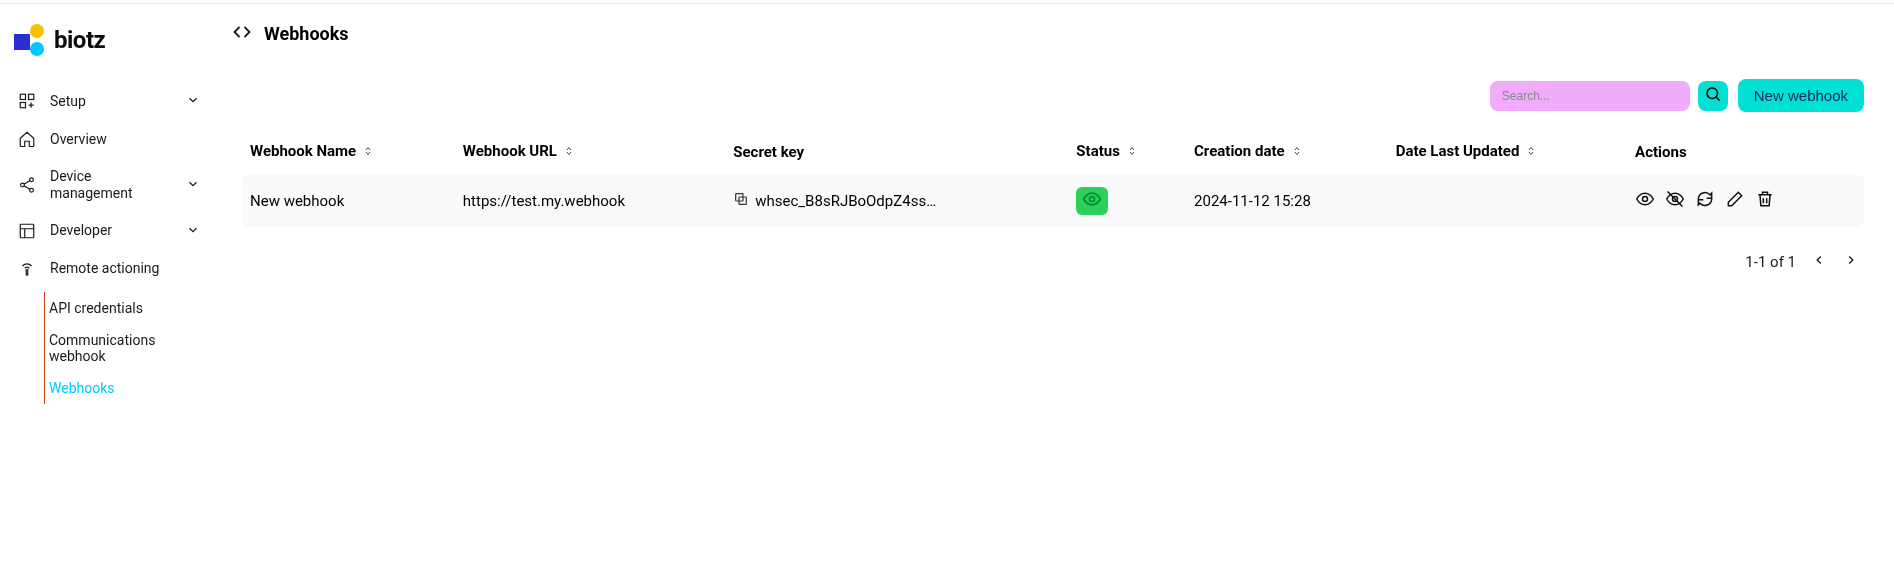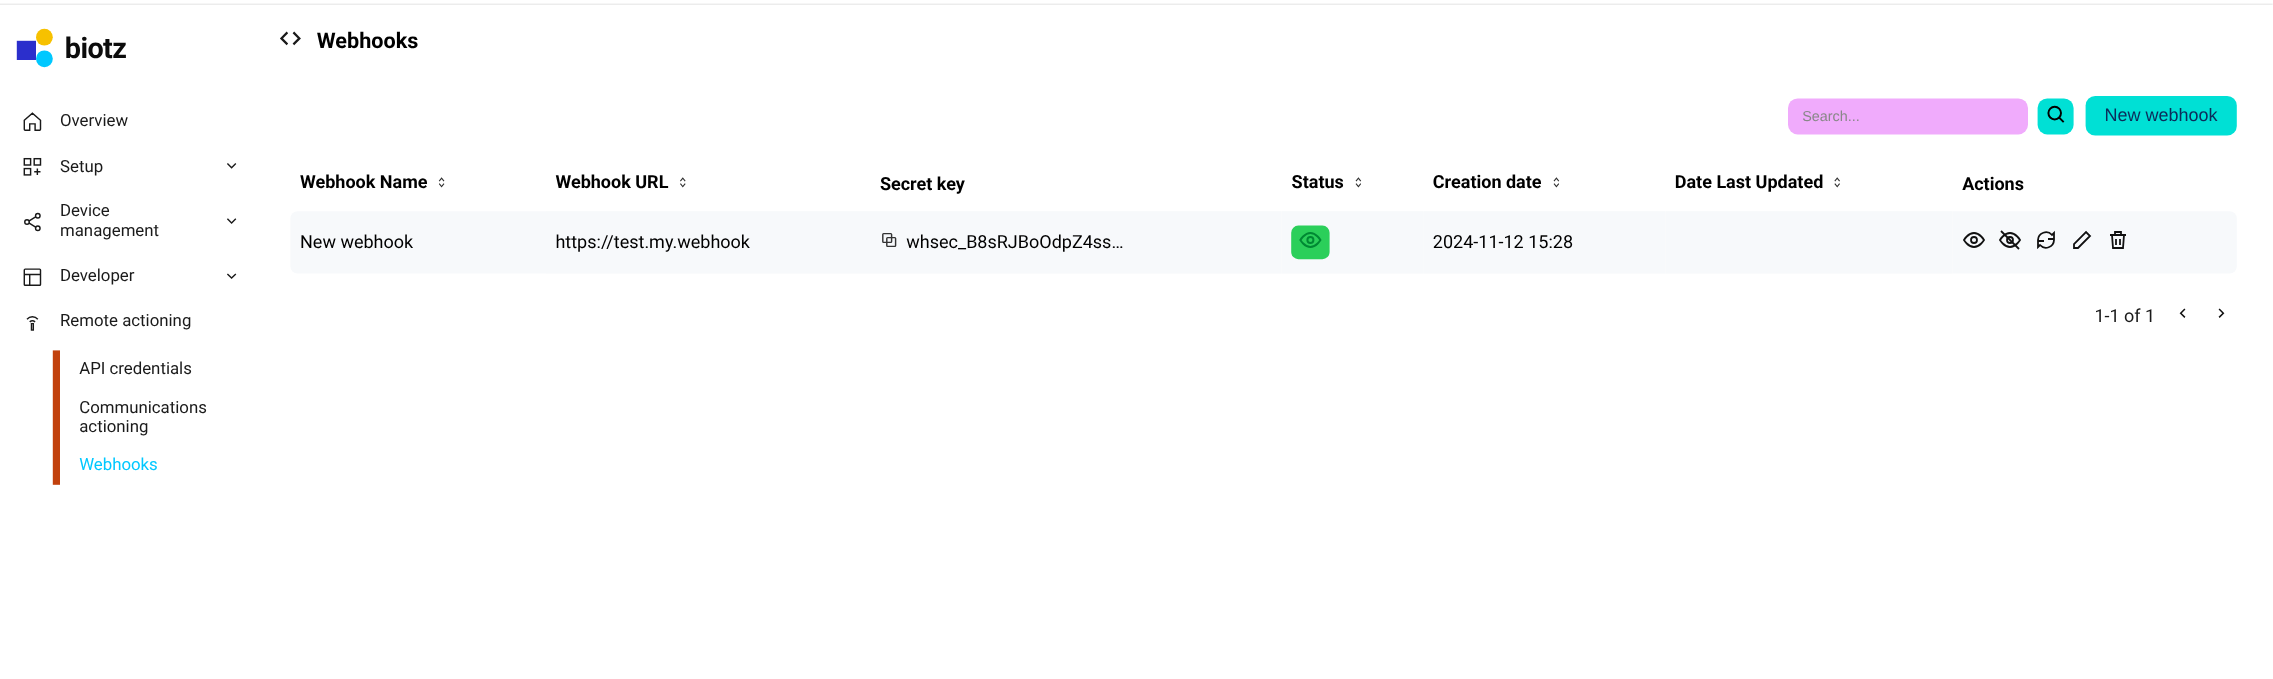--- a/index.html
+++ b/index.html
@@ -17,21 +17,21 @@
 .nav { list-style: none; }
 .nav-item { display: flex; align-items: center; gap: 14px; padding: 10px 6px; cursor: pointer; color: #1a1a1a; position: relative; }
 .nav-item.bold { font-weight: 700; }
 .nav-icon { width: 18px; height: 18px; flex-shrink: 0; display: flex; align-items: center; justify-content: center; }
 .nav-icon svg { width: 18px; height: 18px; stroke: #1a1a1a; fill: none; stroke-width: 1.6; }
 .nav-item.active .nav-icon svg { stroke: #00c8ff; }
 .nav-item.active { color: #00c8ff; }
 .nav-label { flex: 1; line-height: 1.2; }
 .nav-chevron { width: 16px; height: 16px; }
 .nav-chevron svg { width: 14px; height: 14px; stroke: #1a1a1a; fill: none; stroke-width: 2; }
-.subnav { list-style: none; margin-left: 32px; border-left: 6px solid #c2410c; padding-left: 16px; margin-top: 4px; }
+.subnav { list-style: none; margin-left: 32px; border-left: 1px solid #c2410c; padding-left: 4px; margin-top: 4px; }
 .subnav-item { padding: 8px 0; cursor: pointer; color: #1a1a1a; }
 .subnav-item.active { color: #00c8ff; }
 .main { flex: 1; padding: 18px 16px 0 10px; min-width: 0; }
 .page-header { display: flex; align-items: center; gap: 12px; margin-bottom: 22px; padding-left: 4px; }
 .page-header svg { width: 20px; height: 20px; stroke: #1a1a1a; fill: none; stroke-width: 2.2; }
 .page-title { font-size: 18px; font-weight: 700; }
 .card { background: #fff; border-radius: 12px; padding: 12px 14px 18px; box-shadow: 0 0 0 transparent; }
 .card-top { display: flex; justify-content: flex-end; align-items: center; gap: 10px; margin-bottom: 20px; }
 .search-wrap { display: flex; align-items: center; gap: 8px; }
 .search-input { background: #f0abfc; border: none; border-radius: 8px; padding: 8px 12px; width: 200px; font-size: 12px; outline: none; color: #333; }
@@ -78,42 +78,42 @@
           <div class="circY"></div>
           <div class="circC"></div>
       </div>
       <div class="logo-text">biotz</div>
     </div>
 
     <ul class="nav">
       <li class="nav-item">
         <span class="nav-icon">
             <svg viewBox="0 0 24 24">
-              <path d="M3 11l9-8 9 8v10a1 1 0 0 1-1 1h-5v-7h-6v7H4a1 1 0 0 1-1-1z"></path>
-            </svg>
-          </span>
-        <span class="nav-label">Overview</span>
-      </li>
-      <li class="nav-item">
-        <span class="nav-icon">
-            <svg viewBox="0 0 24 24">
               <rect x="3" y="3" width="7" height="7"></rect>
               <rect x="14" y="3" width="7" height="7"></rect>
               <rect x="3" y="14" width="7" height="7"></rect>
               <path d="M17.5 14v7M14 17.5h7"></path>
             </svg>
           </span>
         <span class="nav-label">Setup</span>
         <span class="nav-chevron"><svg viewBox="0 0 24 24">
               <path d="M6 9l6 6 6-6"></path>
             </svg></span>
       </li>
       <li class="nav-item">
         <span class="nav-icon">
             <svg viewBox="0 0 24 24">
+              <path d="M3 11l9-8 9 8v10a1 1 0 0 1-1 1h-5v-7h-6v7H4a1 1 0 0 1-1-1z"></path>
+            </svg>
+          </span>
+        <span class="nav-label">Overview</span>
+      </li>
+      <li class="nav-item">
+        <span class="nav-icon">
+            <svg viewBox="0 0 24 24">
               <circle cx="18" cy="5" r="2.5"></circle>
               <circle cx="6" cy="12" r="2.5"></circle>
               <circle cx="18" cy="19" r="2.5"></circle>
               <path d="M8 11l8-5M8 13l8 5"></path>
             </svg>
           </span>
         <span class="nav-label">Device management</span>
         <span class="nav-chevron"><svg viewBox="0 0 24 24">
               <path d="M6 9l6 6 6-6"></path>
             </svg></span>
@@ -136,21 +136,21 @@
               <path d="M6 8a8 8 0 0 1 12 0"></path>
               <path d="M9 11a4.5 4.5 0 0 1 6 0"></path>
               <rect x="11" y="13" width="2" height="7"></rect>
             </svg>
           </span>
         <span class="nav-label">Remote actioning</span>
       </li>
     </ul>
     <ul class="subnav">
       <li class="subnav-item"><span>API credentials</span></li>
-      <li class="subnav-item"><span>Communications actioning</span></li>
+      <li class="subnav-item"><span>Communications webhook</span></li>
       <li class="subnav-item active"><span>Webhooks</span></li>
     </ul>
   </aside>
 
   <main class="main">
     <div class="page-header">
       <span><svg viewBox="0 0 24 24">
             <path d="M9 18l-6-6 6-6M15 6l6 6-6 6"></path>
           </svg></span>
       <h1 class="page-title">Webhooks</h1>

